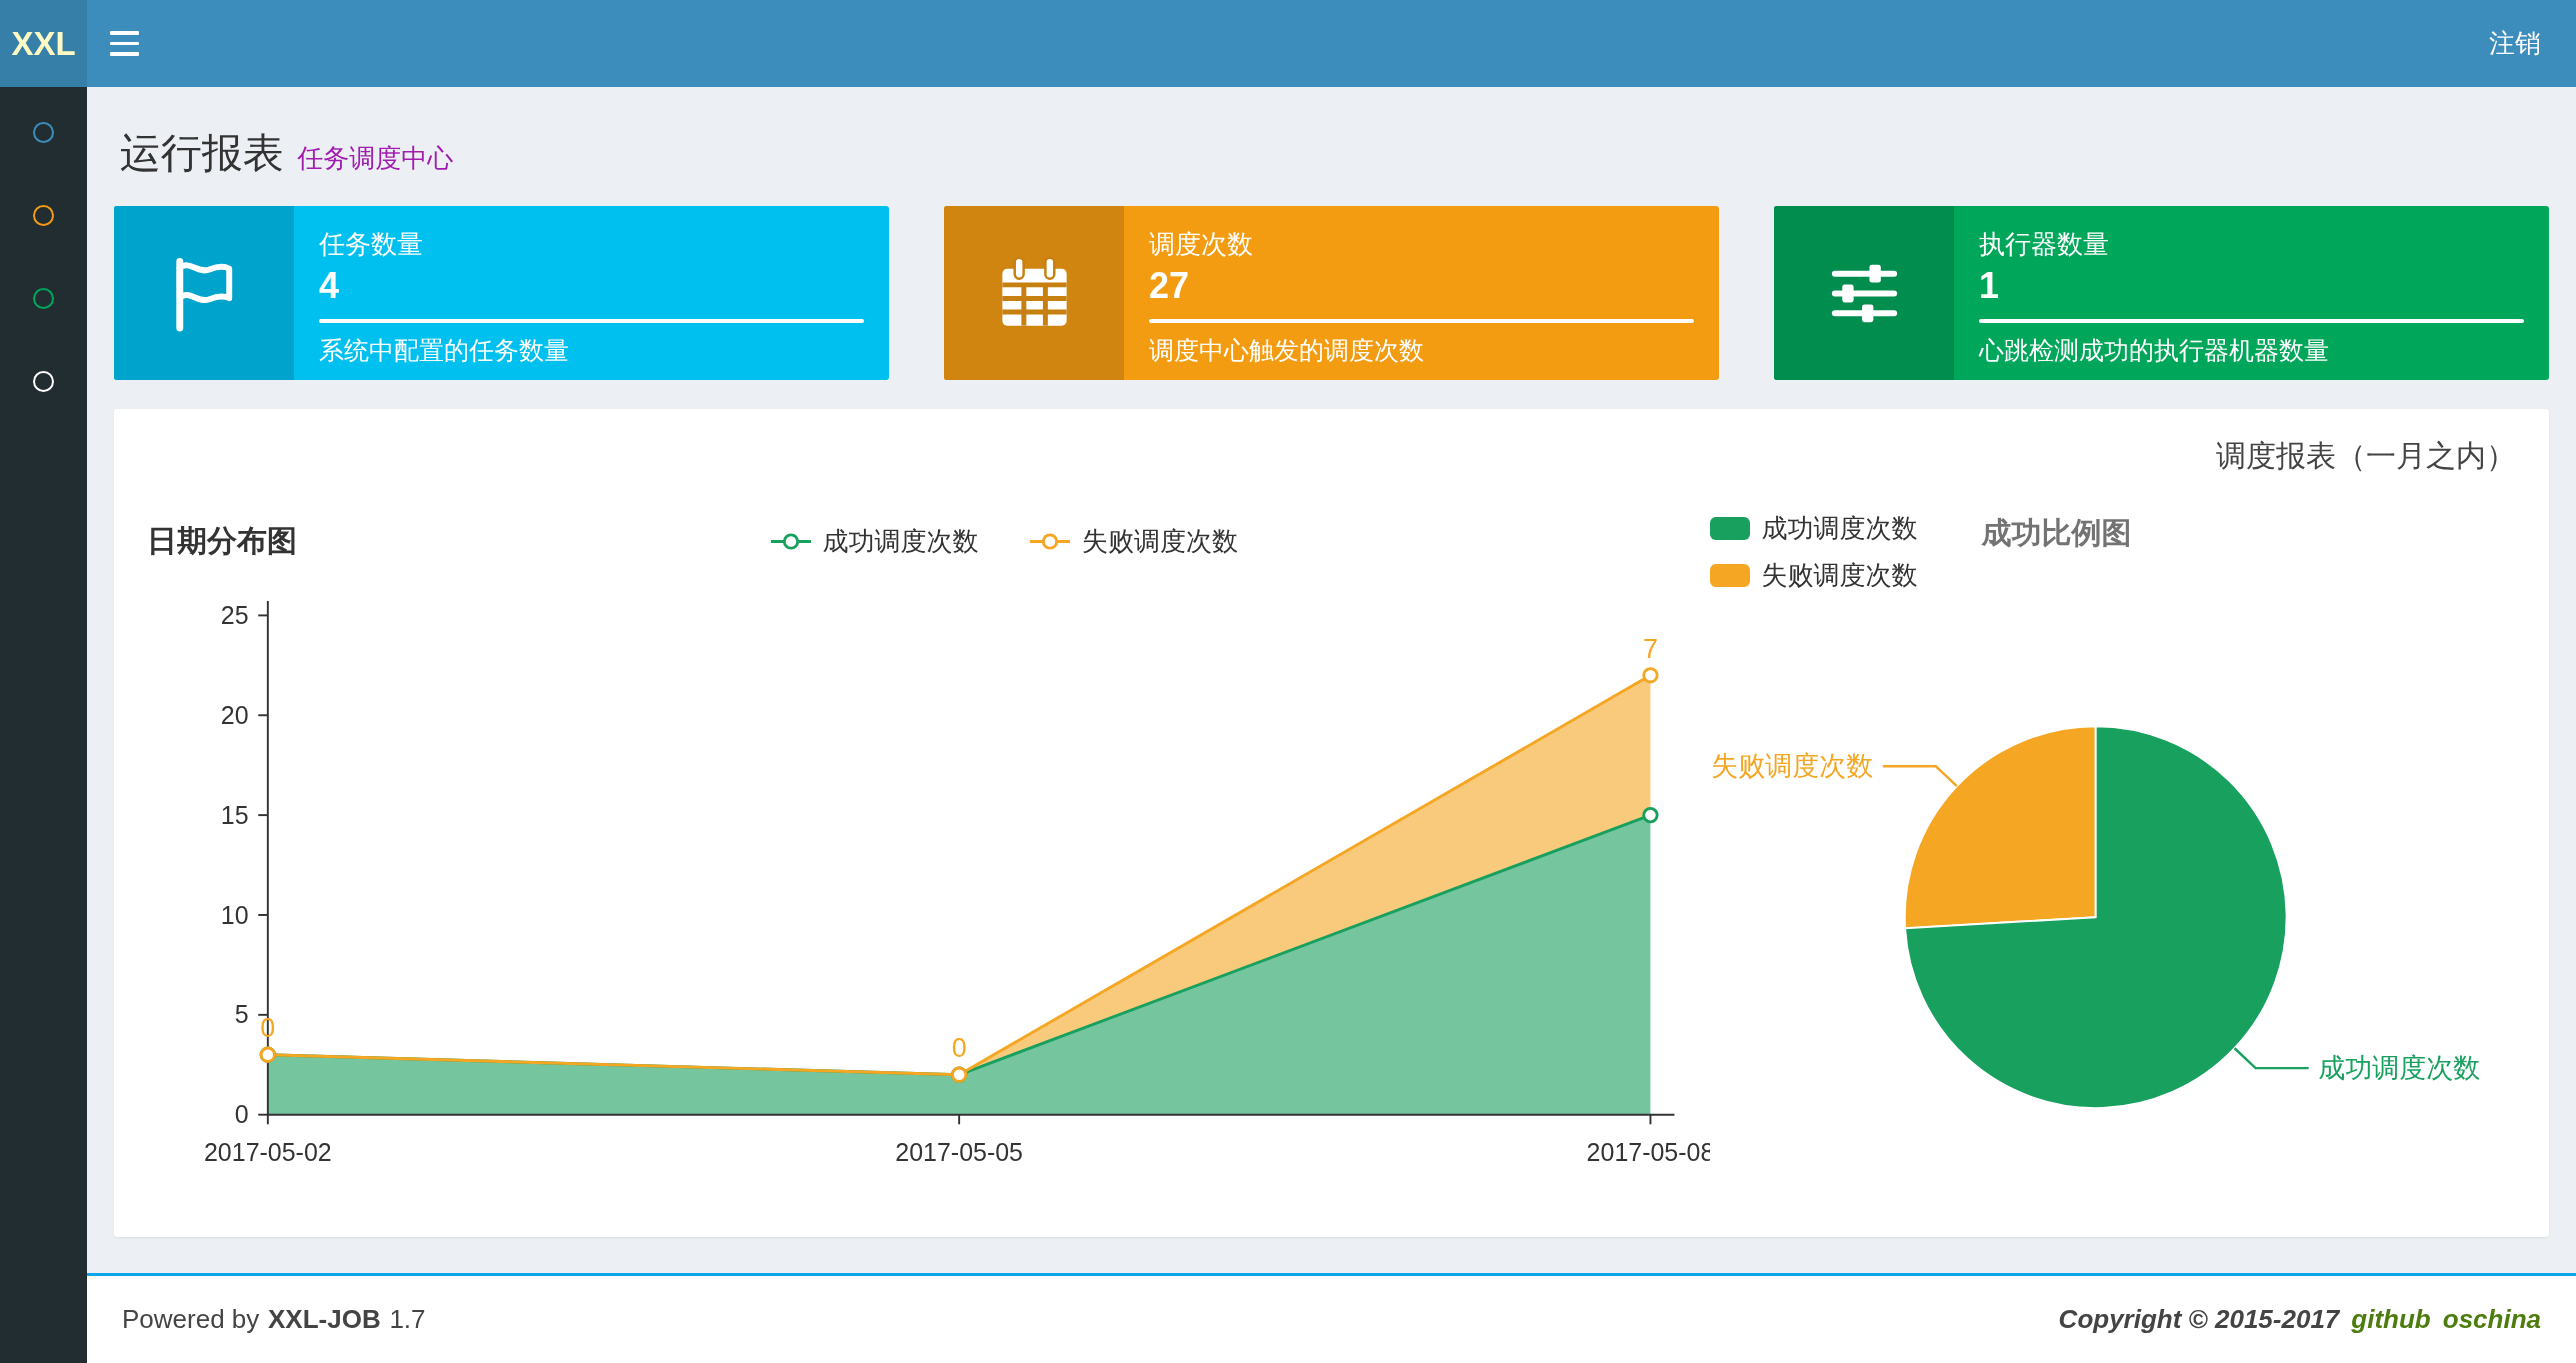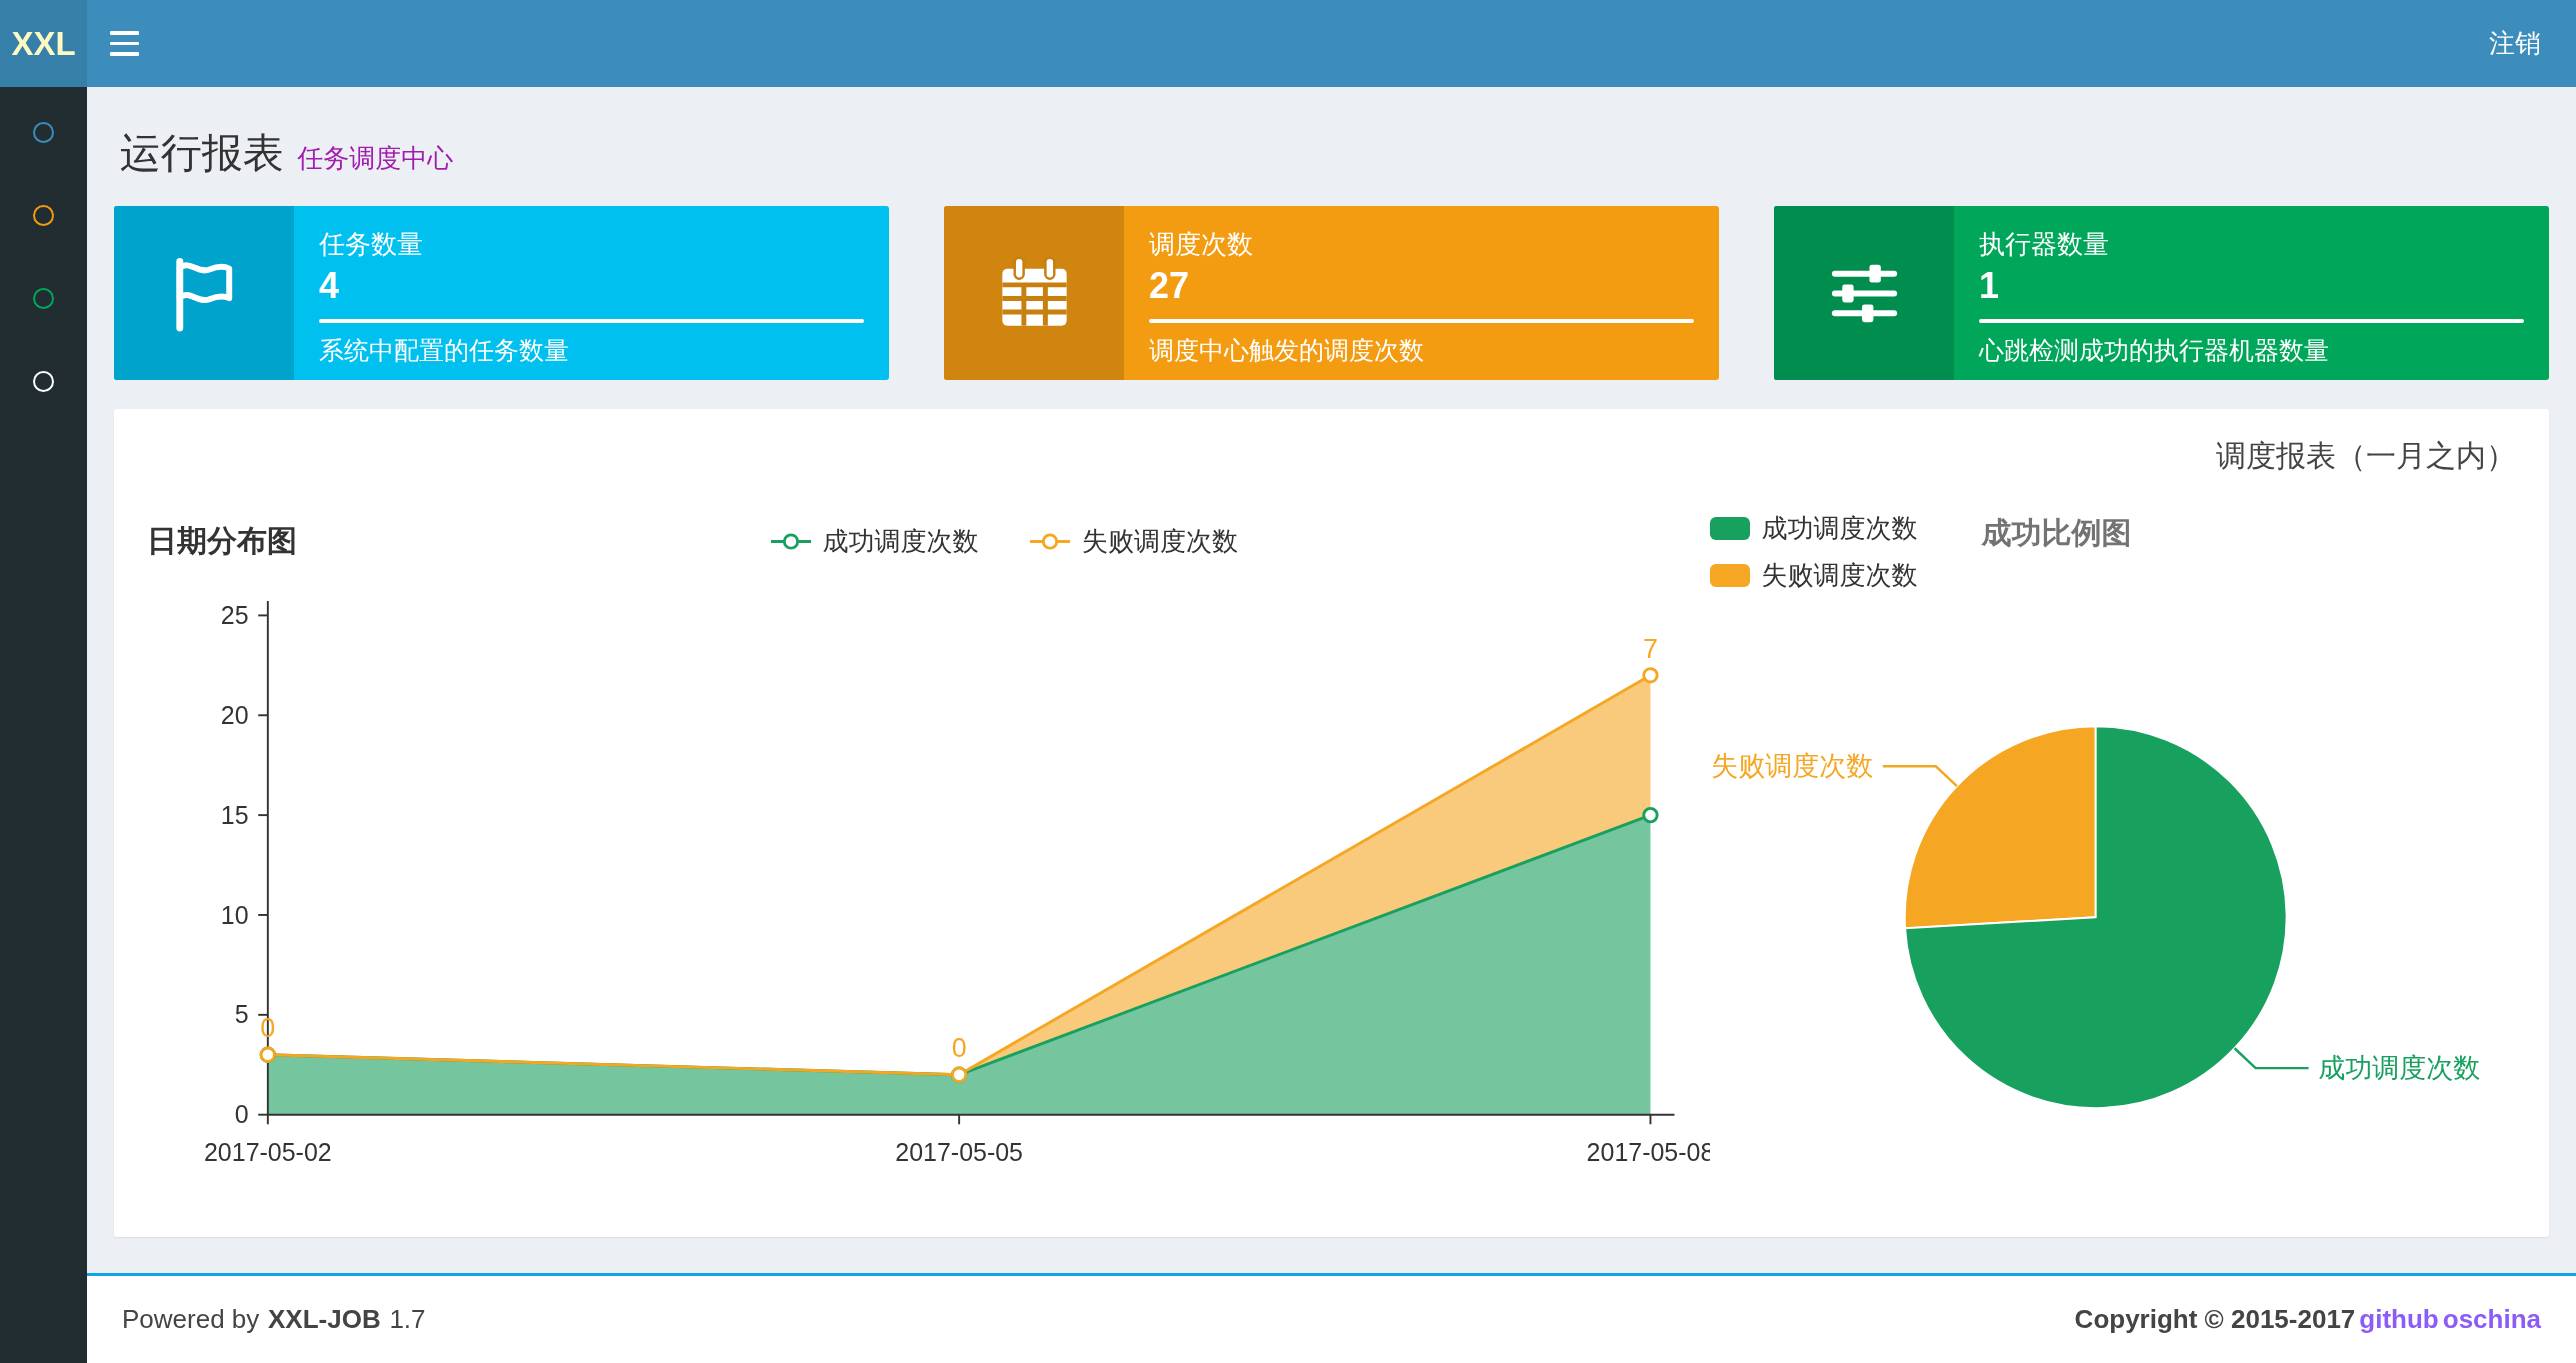--- a/index.html
+++ b/index.html
@@ -54,22 +54,22 @@
   #pie-legend { display:flex; flex-direction:column; gap:11.6px; }
   .pl-item { display:flex; align-items:center; gap:11.6px; font-size:26px; color:#333; cursor:pointer; }
   .pl-swatch { display:inline-block; width:40px; height:23px; border-radius:5.8px; }
   .pie-title { font-size:30px; font-weight:bold; color:#737373; margin-left:64px; margin-top:1.9px; }
   #line-chart svg, #pie-chart svg { width:100%; display:block; }
 
   
   .footer { position:absolute; left:87px; right:0; bottom:0; height:90px; background:#fff; border-top:3px solid #0ea5e9; display:flex; align-items:center; padding:0 35px; font-size:26px; color:#444; z-index:15; }
   .footer .left { display:flex; gap:8.7px; align-items:baseline; }
   .footer .bold { font-weight:bold; }
-  .footer .right { margin-left:auto; display:flex; gap:4px; align-items:baseline; }
-  .footer a { color:#8b5cf6; font-weight:bold; text-decoration:none; cursor:pointer; }
+  .footer .right { margin-left:auto; display:flex; gap:12px; align-items:baseline;font-style:italic; }
+  .footer a { color:#4d7c0f; font-weight:bold; text-decoration:none; cursor:pointer; }
 </style>
 </head>
 <body>
 
 <header class="navbar">
   <div class="logo">
     <span>XXL</span>
   </div>
   <div class="nav-rest">
     <div class="hamburger">

